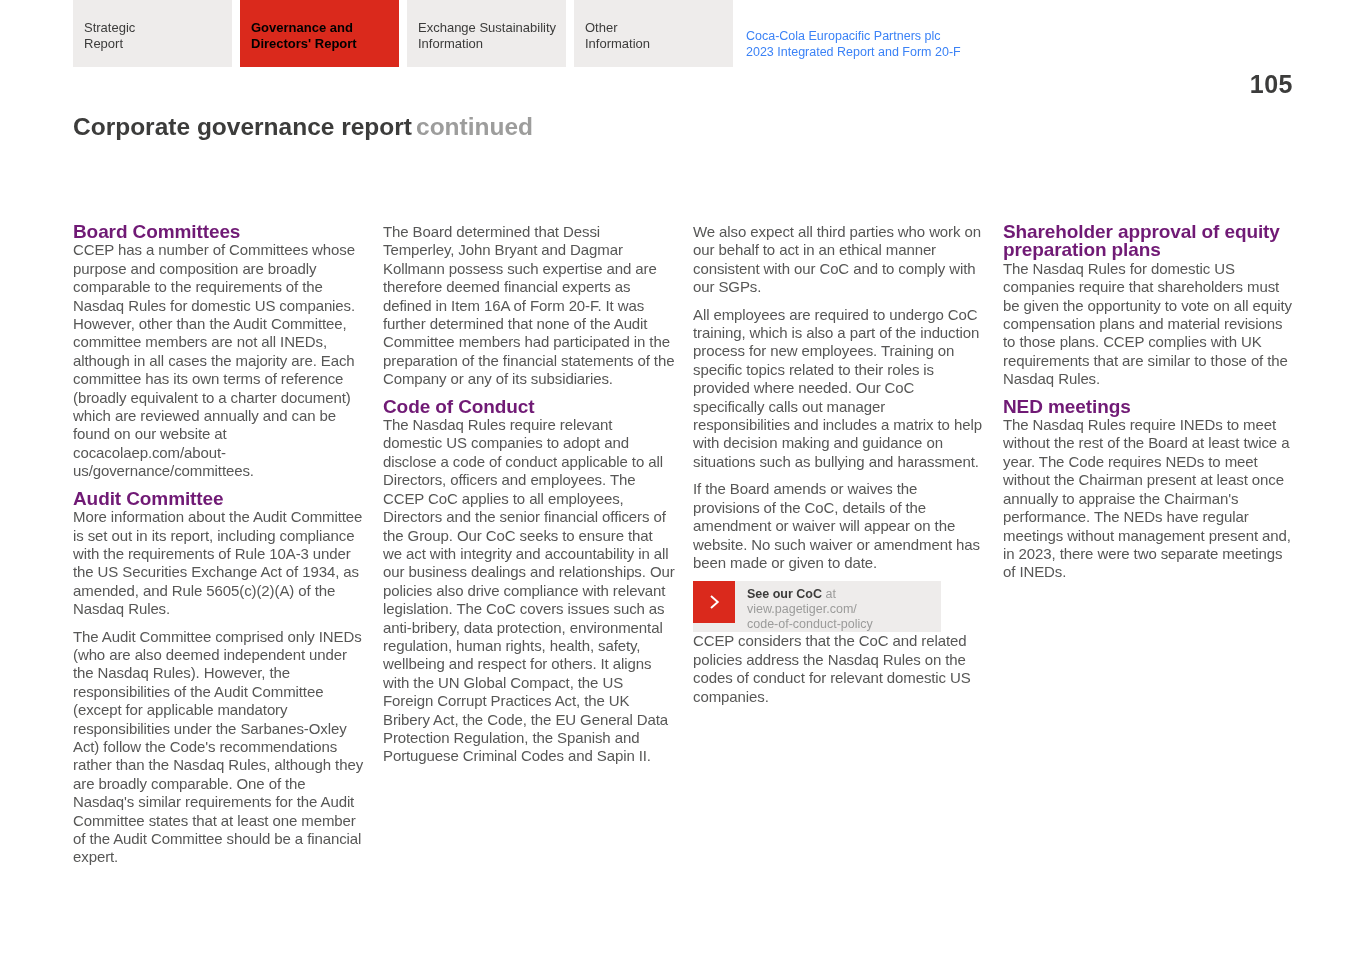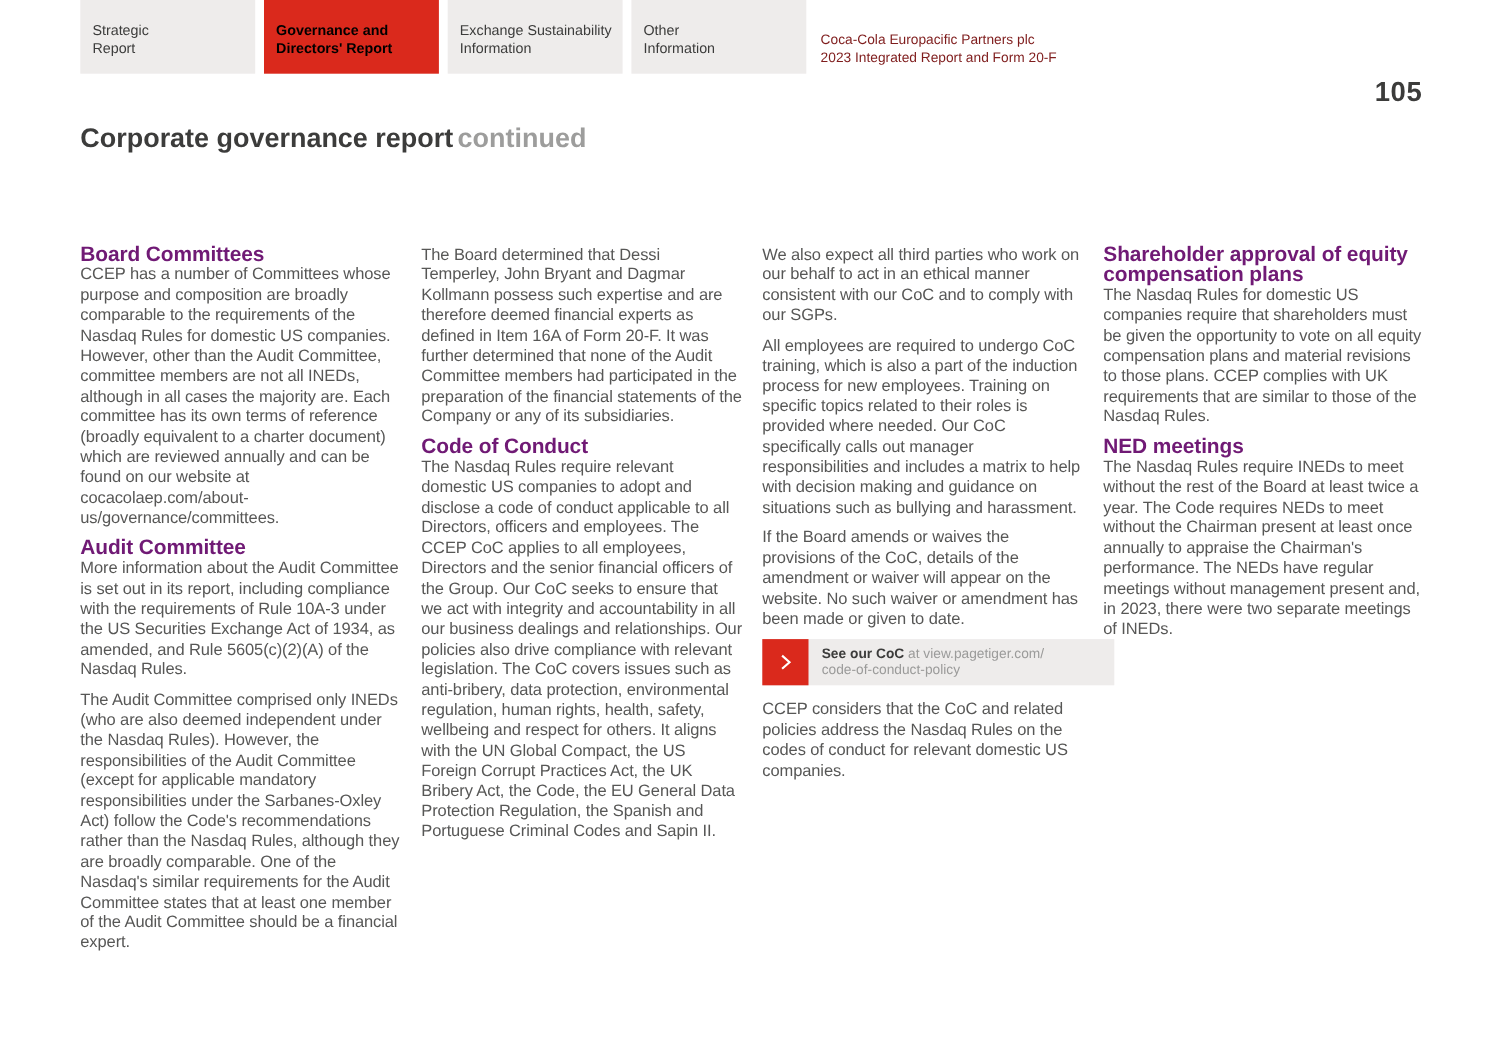--- a/index.html
+++ b/index.html
@@ -12,36 +12,36 @@
   .hdr { display: flex; align-items: flex-start; padding: 0 72px 0 73px; }
   .tabs { display: flex; gap: 8px; flex: none; }
   .tab {
     width: 159px; height: 67px; background: #eeeceb; color: #3c3c3b;
     font-size: 13px; line-height: 16px; padding: 20px 6px 0 11px;
     white-space: pre-line; cursor: pointer;
   }
   .tab.active { background: #da291c; color: #000000; font-weight: bold; }
   .pub-info {
     margin-left: 13px; padding-top: 29px; font-size: 12.5px;
-    line-height: 15.5px; color: #7f1d1d; flex: none;
+    line-height: 15.5px; color: #3b82f6; flex: none;
   }
   .page-num {
     margin-left: auto; padding-top: 28px; font-size: 25px; font-weight: bold;
     color: #3c3c3b; letter-spacing: 0.5px; margin-top: 42px;
   }
   
   .title { margin: 13px 0 0 73px; font-size: 24.5px; line-height: 29px; color: #3c3c3b; font-weight: bold; }
   .title .cont { color: #9d9d9c; font-weight: bold; margin-left: 4px; }
   
   .columns { display: flex; gap: 18px; padding-left: 73px; margin-top: 82px; }
   .col { width: 292px; flex: none; }
   .col p { margin: 0 0 9px; font-size: 15px; line-height: 18.4px; color: #575756; letter-spacing: -0.1px; }
   .red-heading { margin: 0; font-size: 19px; line-height: 18.4px; color: #701a75; font-weight: bold; letter-spacing: -0.1px; }
   
-  .callout { display: flex; background: #eeeceb; margin: 5px 0 13px; width: 320px; cursor: pointer; }
+  .callout { display: flex; background: #eeeceb; margin: 5px 0 0; width: 248px; cursor: pointer; }
   .callout-icon {
     width: 42px; height: 42px; background: #da291c; flex: none;
     display: flex; align-items: center; justify-content: center;
   }
   .callout-text {
     padding: 6px 8px 0 12px; font-size: 12.5px; line-height: 15px;
     color: #9b9b9a; white-space: pre-line;
   }
   .callout-text b { color: #3c3c3b; }
 </style>
@@ -91,19 +91,19 @@
             <svg viewBox="0 0 24 24" width="18" height="18" aria-hidden="true">
               <path d="M8 4l9 8-9 8" fill="none" stroke="#ffffff" stroke-width="2.6"></path>
             </svg>
           </span>
           <span class="callout-text"><b>See our CoC</b> at view.pagetiger.com/
 code-of-conduct-policy</span>
         </div>
         <p>CCEP considers that the CoC and related policies address the Nasdaq Rules on the codes of conduct for relevant domestic US companies.</p>
       </div>
       <div class="col">
-        <h3 class="red-heading">Shareholder approval of equity compensation plans</h3>
+        <h3 class="red-heading">Shareholder approval of equity preparation plans</h3>
         <p>The Nasdaq Rules for domestic US companies require that shareholders must be given the opportunity to vote on all equity compensation plans and material revisions to those plans. CCEP complies with UK requirements that are similar to those of the Nasdaq Rules.</p>
         <h3 class="red-heading">NED meetings</h3>
         <p>The Nasdaq Rules require INEDs to meet without the rest of the Board at least twice a year. The Code requires NEDs to meet without the Chairman present at least once annually to appraise the Chairman's performance. The NEDs have regular meetings without management present and, in 2023, there were two separate meetings of INEDs.</p>
       </div>
     </main>
 </div>
 
 </body></html>

